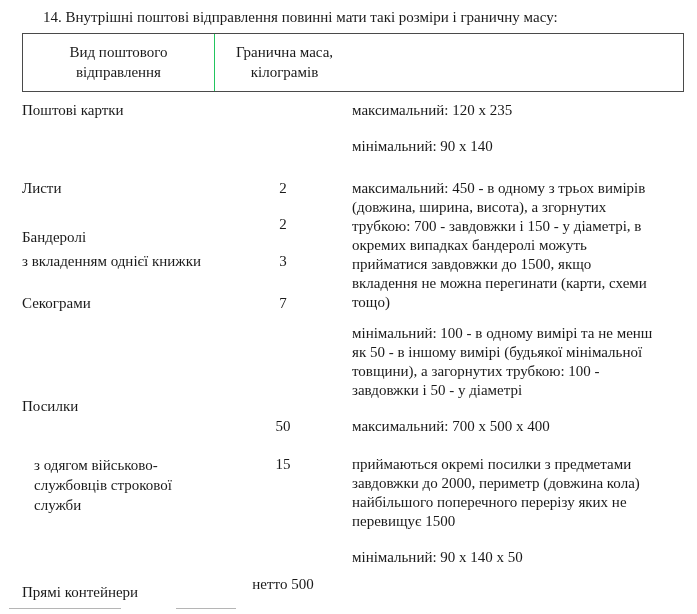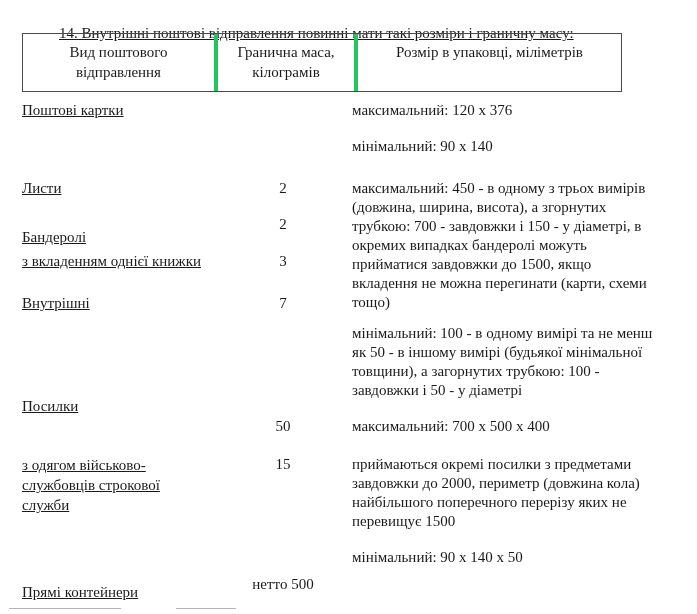--- a/index.html
+++ b/index.html
@@ -13,56 +13,55 @@
     height: 614px;
     background: #ffffff;
     overflow: hidden;
     font-family: "Liberation Serif", serif;
     color: #1a1a1a;
   }
   .title {
     position: absolute;
     left: 43px;
     top: 8px;
-    margin: 16px;
+    margin: 0;
     font-size: 15px;
     line-height: 18px;
     white-space: pre;
-    text-decoration: underline;
   }
   .thead {
     position: absolute;
     left: 22px;
     top: 33px;
-    width: 600px;
+    width: 662px;
     height: 59px;
     box-sizing: border-box;
     border: 1px solid #4a4a4a;
     display: grid;
     grid-template-columns: 191px 140px 1fr;
   }
   .th {
     text-align: center;
     padding-top: 8px;
     font-size: 15px;
     line-height: 20px;
     white-space: pre;
     box-sizing: border-box;
   }
   .th + .th {
-    border-left: 4px solid #22c55e;
+    border-left: 1px solid #22c55e;
   }
   .cell {
     position: absolute;
     font-size: 15px;
     line-height: 19px;
     white-space: pre;
   }
-  .c1 { left: 22px; text-decoration: underline; }
-  .c1.tall { line-height: 20px; }
+  .c1 { left: 22px; }
+  .c1.tall { line-height: 20px; margin-left: 12px; }
   .c2 { left: 213px; width: 140px; text-align: center; }
   .c3 { left: 352px; }
   .cut-line {
     position: absolute;
     top: 608px;
     height: 1px;
     background: #b5b5b5;
   }
   .cut-a { left: 9px;  width: 112px; }
   .cut-b { left: 176px; width: 60px; }
@@ -72,34 +71,33 @@
 
 <div class="page">
 
   <p class="title">14. Внутрішні поштові відправлення повинні мати такі розміри і граничну масу:</p>
 
   <div class="thead">
     <div class="th">Вид поштового
 відправлення</div>
     <div class="th">Гранична маса,
 кілограмів</div>
-    <div class="th">Розмір в упаковці, міліметрів</div>
   </div>
 
   <div class="cell c1" style="top:101px">Поштові картки</div>
-  <div class="cell c3" style="top:101px">максимальний: 120 х 376</div>
+  <div class="cell c3" style="top:101px">максимальний: 120 х 235</div>
   <div class="cell c3" style="top:137px">мінімальний: 90 х 140</div>
 
   <div class="cell c1" style="top:179px">Листи</div>
   <div class="cell c2" style="top:179px">2</div>
   <div class="cell c1" style="top:228px">Бандеролі</div>
   <div class="cell c2" style="top:215px">2</div>
   <div class="cell c1" style="top:252px">з вкладенням однієї книжки</div>
   <div class="cell c2" style="top:252px">3</div>
-  <div class="cell c1" style="top:294px">Внутрішні</div>
+  <div class="cell c1" style="top:294px">Секограми</div>
   <div class="cell c2" style="top:294px">7</div>
   <div class="cell c3" style="top:179px">максимальний: 450 - в одному з трьох вимірів
 (довжина, ширина, висота), а згорнутих
 трубкою: 700 - завдовжки і 150 - у діаметрі, в
 окремих випадках бандеролі можуть
 прийматися завдовжки до 1500, якщо
 вкладення не можна перегинати (карти, схеми
 тощо)</div>
   <div class="cell c3" style="top:324px">мінімальний: 100 - в одному вимірі та не менш
 як 50 - в іншому вимірі (будьякої мінімальної

